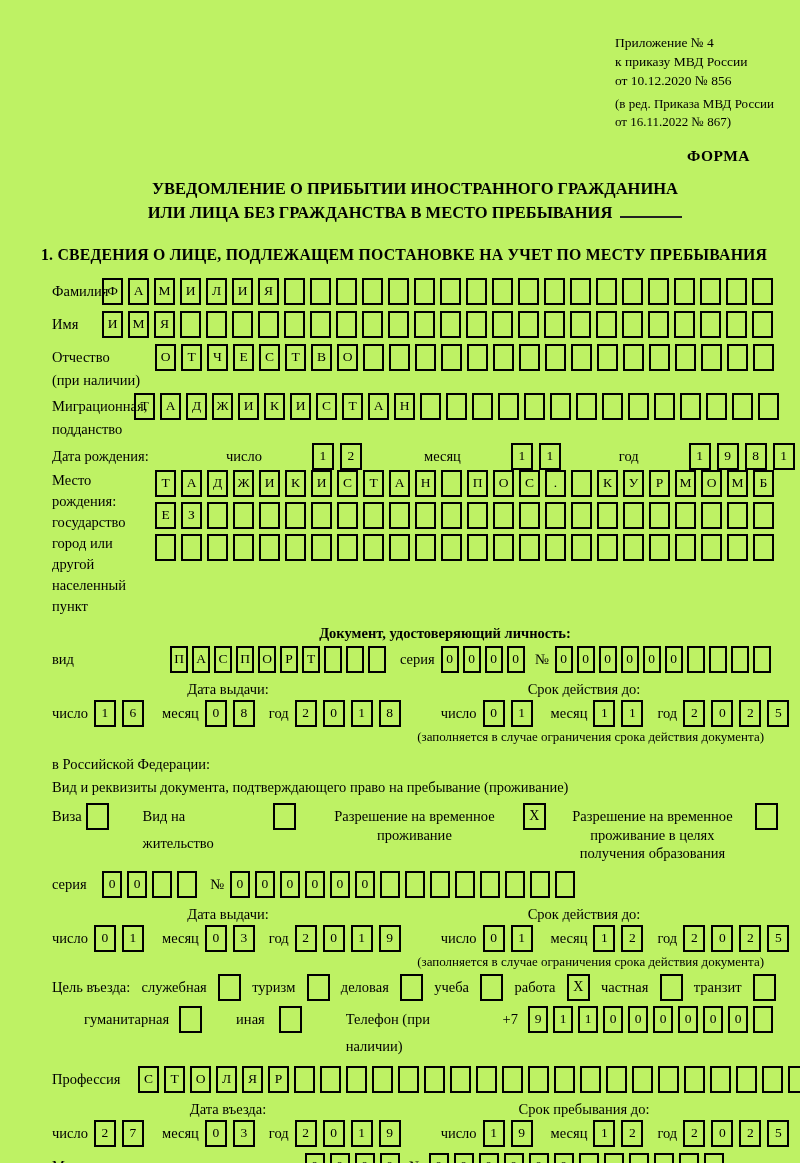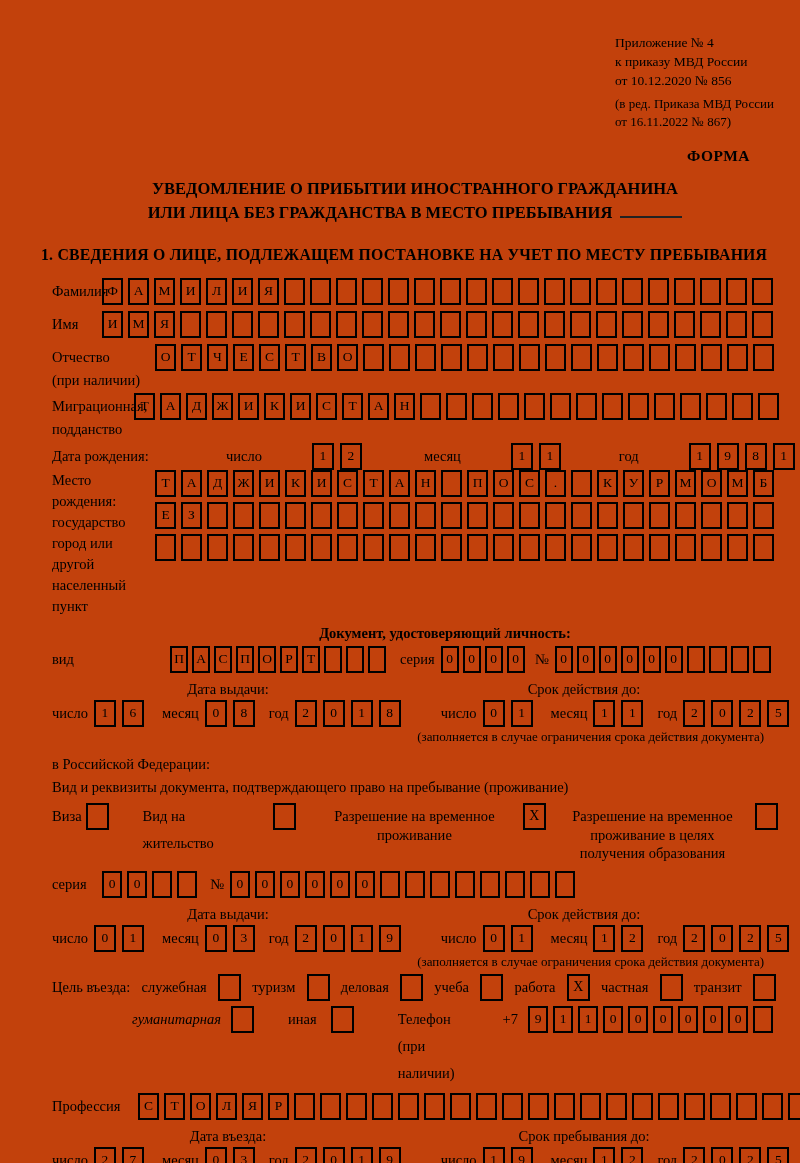--- a/index.html
+++ b/index.html
@@ -1,18 +1,18 @@
 <!DOCTYPE html>
 <html><head>
 <meta charset="utf-8">
 <style>
   html,body { margin:0; padding:0; background:#fff; }
   .page {
     position:relative; width:800px; height:1163px; box-sizing:border-box;
-    background:#c2410c; color:#000;
+    background:#bef264; color:#000;
     font-family:"Liberation Serif","DejaVu Serif",serif;
     font-size:14.5px; padding:34px 22px 0 52px; overflow:hidden;
   }
   .appendix { margin-left:563px; font-size:13.5px; line-height:1.4; }
   .amendment { margin-left:563px; font-size:13px; line-height:1.38; margin-top:4px; }
   .form-word { text-align:right; padding-right:28px; font-weight:bold; font-size:15.5px; margin-top:16px; letter-spacing:.5px; }
   .title { text-align:center; font-weight:bold; font-size:16.5px; line-height:1.5; margin-top:12px; }
   .underline { display:inline-block; width:62px; border-bottom:2.5px solid #222; height:12px; margin-left:8px; }
   .section1 { font-weight:bold; font-size:15.8px; margin:20px 0 0 -11px; white-space:nowrap; letter-spacing:.2px; }
 
@@ -498,21 +498,21 @@
     <span class="chk"></span>
     <span class="optlbl">работа</span>
     <span class="chk">X</span>
     <span class="optlbl">частная</span>
     <span class="chk"></span>
     <span class="optlbl">транзит</span>
     <span class="chk"></span>
   </div>
 
   <div class="row" style="margin-top:5px;">
-    <span class="optlbl" style="margin-left:80px;font-style:italic;">гуманитарная</span>
+    <span class="optlbl" style="margin-left:32px;">гуманитарная</span>
     <span class="chk" style="margin-left:10px;"></span>
     <span class="optlbl" style="margin-left:34px;">иная</span>
     <span class="chk" style="margin-left:14px;"></span>
     <span class="optlbl" style="margin-left:44px;">Телефон (при наличии)</span>
     <span class="optlbl" style="margin-left:22px;">+7</span>
     <span class="cells num" style="margin-left:10px;">
         <span class="cell">9</span>
         <span class="cell">1</span>
         <span class="cell">1</span>
         <span class="cell">0</span>

